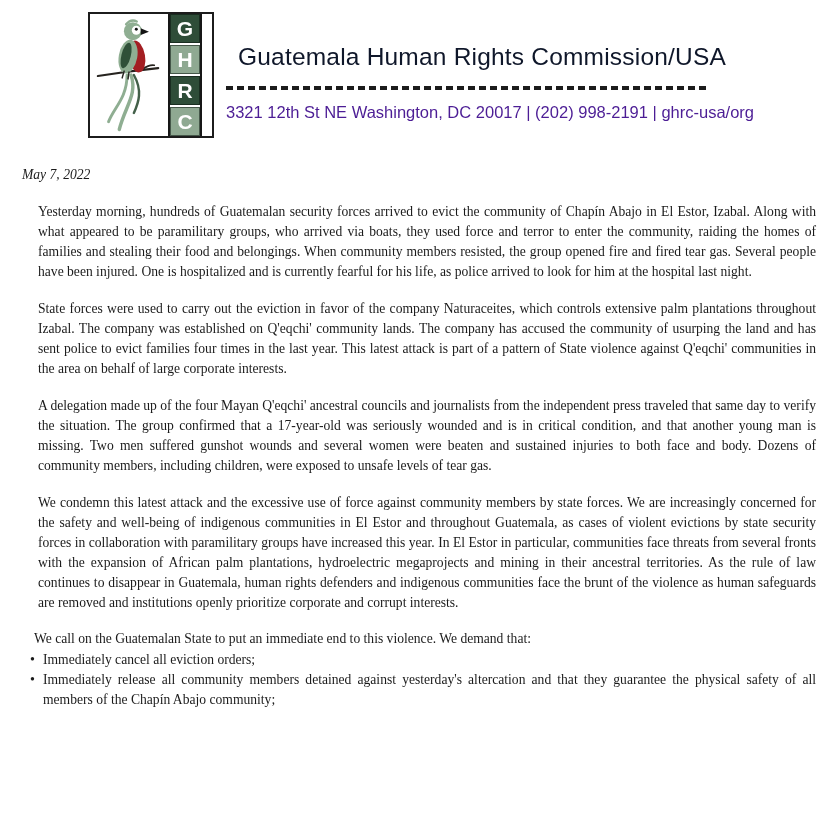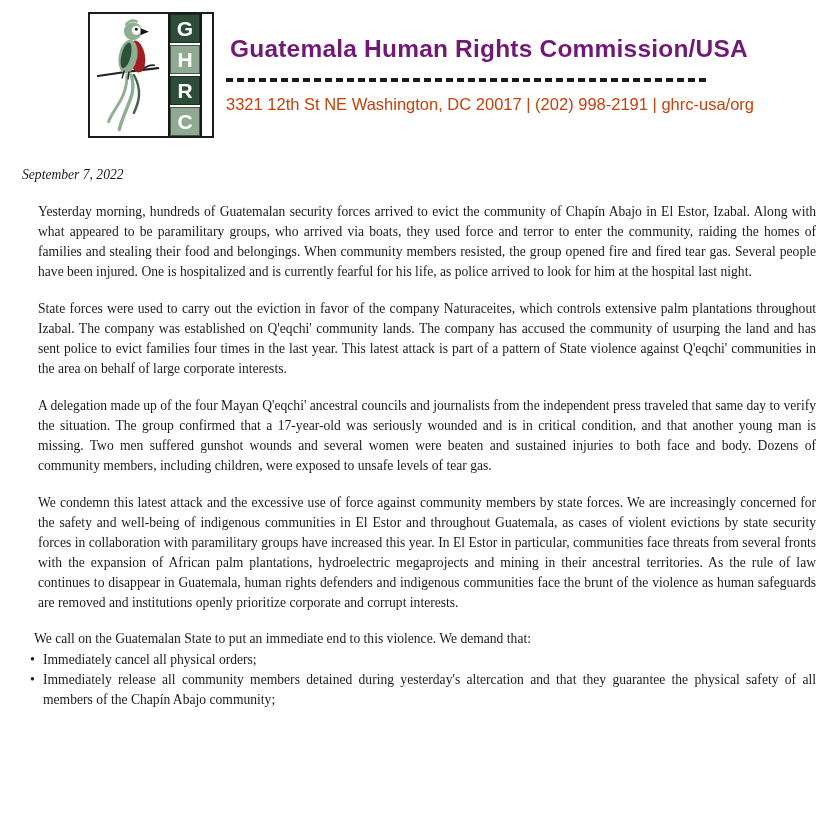--- a/index.html
+++ b/index.html
@@ -52,35 +52,35 @@
   .tile.light { background: #8fa992; }
   .spine { width: 8px; height: 100%; background: #ffffff; }
 
   .header-text {
     margin-left: 12px;
     padding-top: 20px;
     font-family: "Liberation Sans", sans-serif;
   }
   .org-name {
     font-size: 24.5px;
-    font-weight: bold;
-    color: #701a75;
+    font-weight: normal;
+    color: #0f172a;
     letter-spacing: 0.2px;
     line-height: 1.1;
-    margin: 4px;
+    margin: 12px;
   }
   .header-divider {
     margin-top: 15px;
     width: 484px; height: 4px;
     background: repeating-linear-gradient(90deg, #1c1c1c 0 7px, transparent 7px 11px);
   }
   .contact-line {
     margin-top: 13px;
     font-size: 16.5px;
-    color: #c2410c;
+    color: #4c1d95;
   }
 
   
   .doc {
     margin: 27px 17px 0 22px;
     font-size: 13.6px;
     line-height: 20px;
     text-align: justify;
   }
   .alert-headline {
@@ -156,28 +156,28 @@
     <div class="header-text">
       <div class="org-name">Guatemala Human Rights Commission/USA</div>
       <div class="header-divider"></div>
       <div class="contact-line">3321 12th St NE Washington, DC 20017 | (202) 998-2191 | ghrc-usa/org</div>
     </div>
   </div>
 
   <div class="doc">
 
 
-    <p class="date-line">September 7, 2022</p>
+    <p class="date-line">May 7, 2022</p>
 
     <p class="body-par">Yesterday morning, hundreds of Guatemalan security forces arrived to evict the community of Chapín Abajo in El Estor, Izabal. Along with what appeared to be paramilitary groups, who arrived via boats, they used force and terror to enter the community, raiding the homes of families and stealing their food and belongings. When community members resisted, the group opened fire and fired tear gas. Several people have been injured. One is hospitalized and is currently fearful for his life, as police arrived to look for him at the hospital last night.</p>
     <p class="body-par">State forces were used to carry out the eviction in favor of the company Naturaceites, which controls extensive palm plantations throughout Izabal. The company was established on Q'eqchi' community lands. The company has accused the community of usurping the land and has sent police to evict families four times in the last year. This latest attack is part of a pattern of State violence against Q'eqchi' communities in the area on behalf of large corporate interests.</p>
     <p class="body-par">A delegation made up of the four Mayan Q'eqchi' ancestral councils and journalists from the independent press traveled that same day to verify the situation. The group confirmed that a 17-year-old was seriously wounded and is in critical condition, and that another young man is missing. Two men suffered gunshot wounds and several women were beaten and sustained injuries to both face and body. Dozens of community members, including children, were exposed to unsafe levels of tear gas.</p>
     <p class="body-par">We condemn this latest attack and the excessive use of force against community members by state forces. We are increasingly concerned for the safety and well-being of indigenous communities in El Estor and throughout Guatemala, as cases of violent evictions by state security forces in collaboration with paramilitary groups have increased this year. In El Estor in particular, communities face threats from several fronts with the expansion of African palm plantations, hydroelectric megaprojects and mining in their ancestral territories. As the rule of law continues to disappear in Guatemala, human rights defenders and indigenous communities face the brunt of the violence as human safeguards are removed and institutions openly prioritize corporate and corrupt interests.</p>
 
     <p class="demands-intro">We call on the Guatemalan State to put an immediate end to this violence. We demand that:</p>
 
     <ul class="demands">
-      <li>Immediately cancel all physical orders;</li>
-      <li>Immediately release all community members detained during yesterday's altercation and that they guarantee the physical safety of all members of the Chapín Abajo community;</li>
+      <li>Immediately cancel all eviction orders;</li>
+      <li>Immediately release all community members detained against yesterday's altercation and that they guarantee the physical safety of all members of the Chapín Abajo community;</li>
     </ul>
 
   </div>
 </div>
 
 </body></html>

